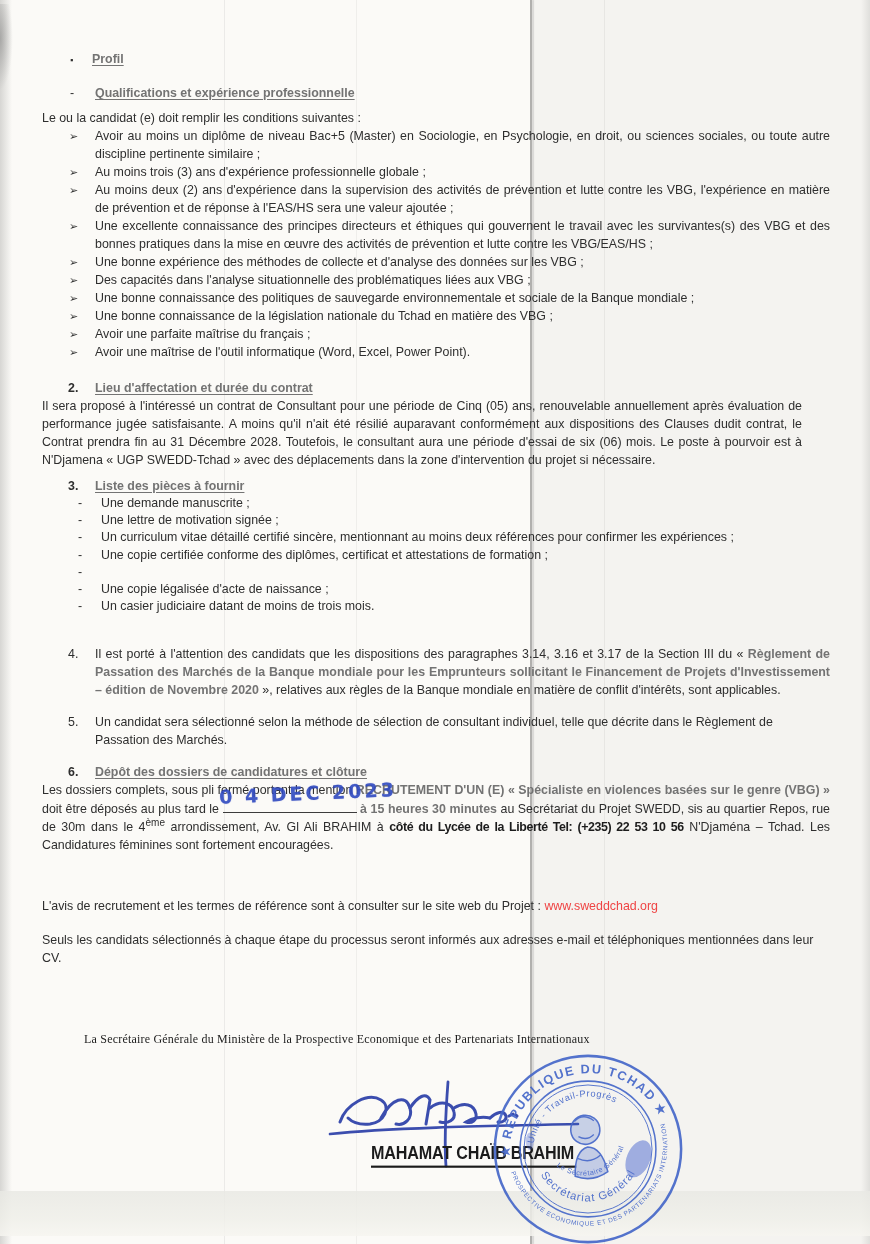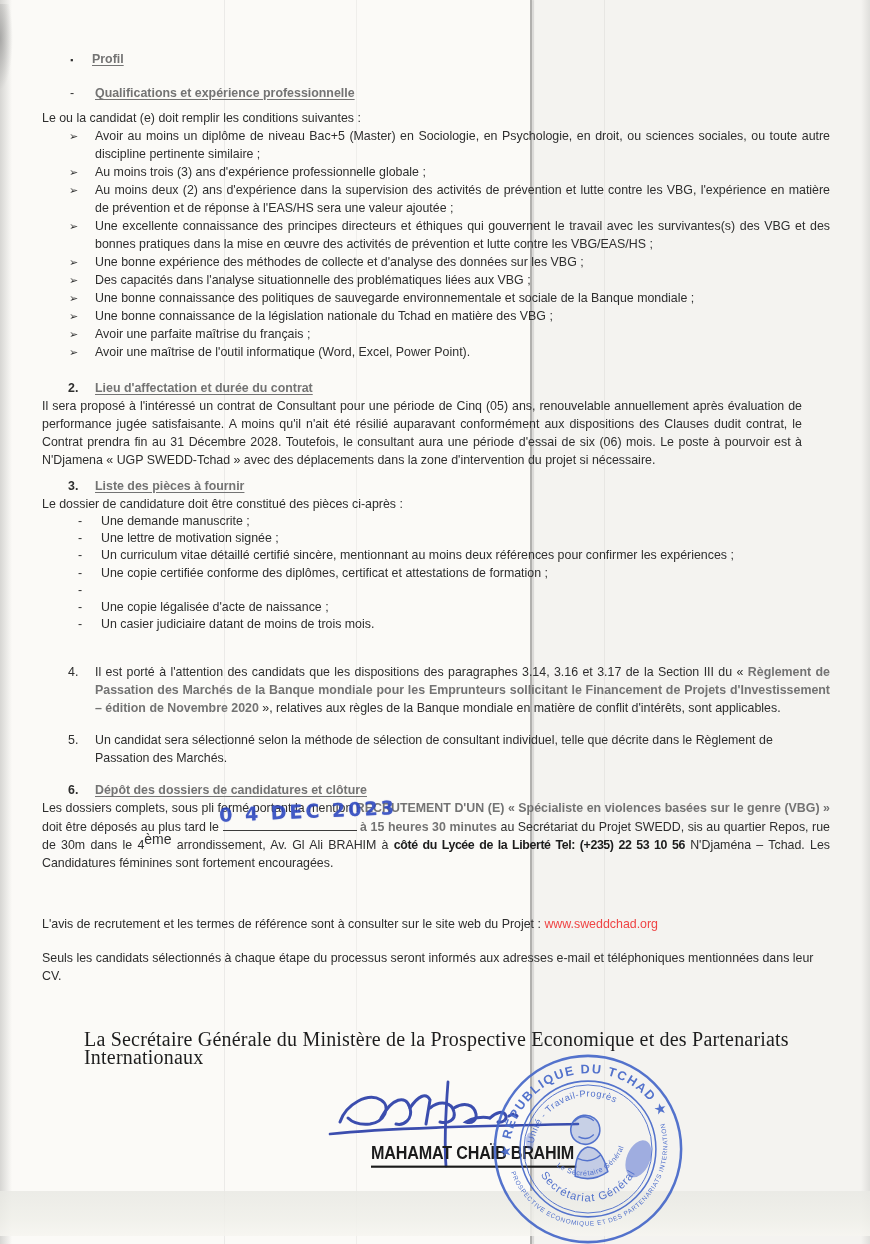--- a/index.html
+++ b/index.html
@@ -44,25 +44,25 @@
   .blank-line{display:inline-block; width:134px; height:13px; border-bottom:1.4px solid #3c3c3c; position:relative; vertical-align:baseline;}
   .date-hand{
     position:absolute; left:-4px; top:-15px; white-space:nowrap;
     font-family:"DejaVu Sans", sans-serif; font-weight:600; font-size:19px;
     color:#2f49c0; letter-spacing:3px; transform:rotate(-2.5deg);
     text-shadow:0 0 1px rgba(47,73,192,.55); opacity:.9;
   }
   .cond-bold{font-weight:bold; letter-spacing:-0.4px; color:#1c1c1c;}
   .weblink{color:#ef4444; text-decoration:none;margin-top:27px;}
   .note2{font-weight:bold; color:#1f1f1f;}
-  .sup{font-size:14px; vertical-align:super; line-height:0;}
+  .sup{font-size:10px; vertical-align:super; line-height:0;}
   
   .signatory-title{
     position:absolute; left:84px; top:1030px; width:760px;
-    font-family:"Liberation Serif", serif; font-size:20px; color:#1d1d1d; letter-spacing:.2px;
+    font-family:"Liberation Serif", serif; font-size:12px; color:#1d1d1d; letter-spacing:.2px;
   }
   .sig-svg{position:absolute; left:326px; top:1078px; width:276px; height:92px;}
   .signatory-name{
     position:absolute; left:371px; top:1144px;
     font-size:17px; font-weight:800; color:#1b1b1b; letter-spacing:-0.2px;
     transform:scale(.95,1.08); transform-origin:left top;
     border-bottom:2.6px solid #1b1b1b; padding:0 2px 2px 0; white-space:nowrap;
   }
   .stamp-svg{position:absolute; left:491px; top:1052px; width:194px; height:194px; opacity:.92;}
 </style>
@@ -144,21 +144,20 @@
       <span class="bold uline">Lieu d'affectation et durée du contrat</span>
     </div>
     <div class="indent-par just">Il sera proposé à l'intéressé un contrat de Consultant pour une période de Cinq (05) ans, renouvelable annuellement après évaluation de performance jugée satisfaisante. A moins qu'il n'ait été résilié auparavant conformément aux dispositions des Clauses dudit contrat, le Contrat prendra fin au 31 Décembre 2028. Toutefois, le consultant aura une période d'essai de six (06) mois. Le poste à pourvoir est à N'Djamena « UGP SWEDD-Tchad » avec des déplacements dans la zone d'intervention du projet si nécessaire.</div>
 
     <div class="gap8"></div>
 
     <div class="numsec">
       <span class="num">3.</span>
       <span class="bold uline">Liste des pièces à fournir</span>
     </div>
-    <div>Le dossier de candidature doit être constitué des pièces ci-après :</div>
     <div class="dlist" style="line-height:17.2px;">
       <div class="ditem">
           <span class="blt">-</span>
           <span>Une demande manuscrite ;</span>
         </div>
       <div class="ditem">
           <span class="blt">-</span>
           <span>Une lettre de motivation signée ;</span>
         </div>
       <div class="ditem">

